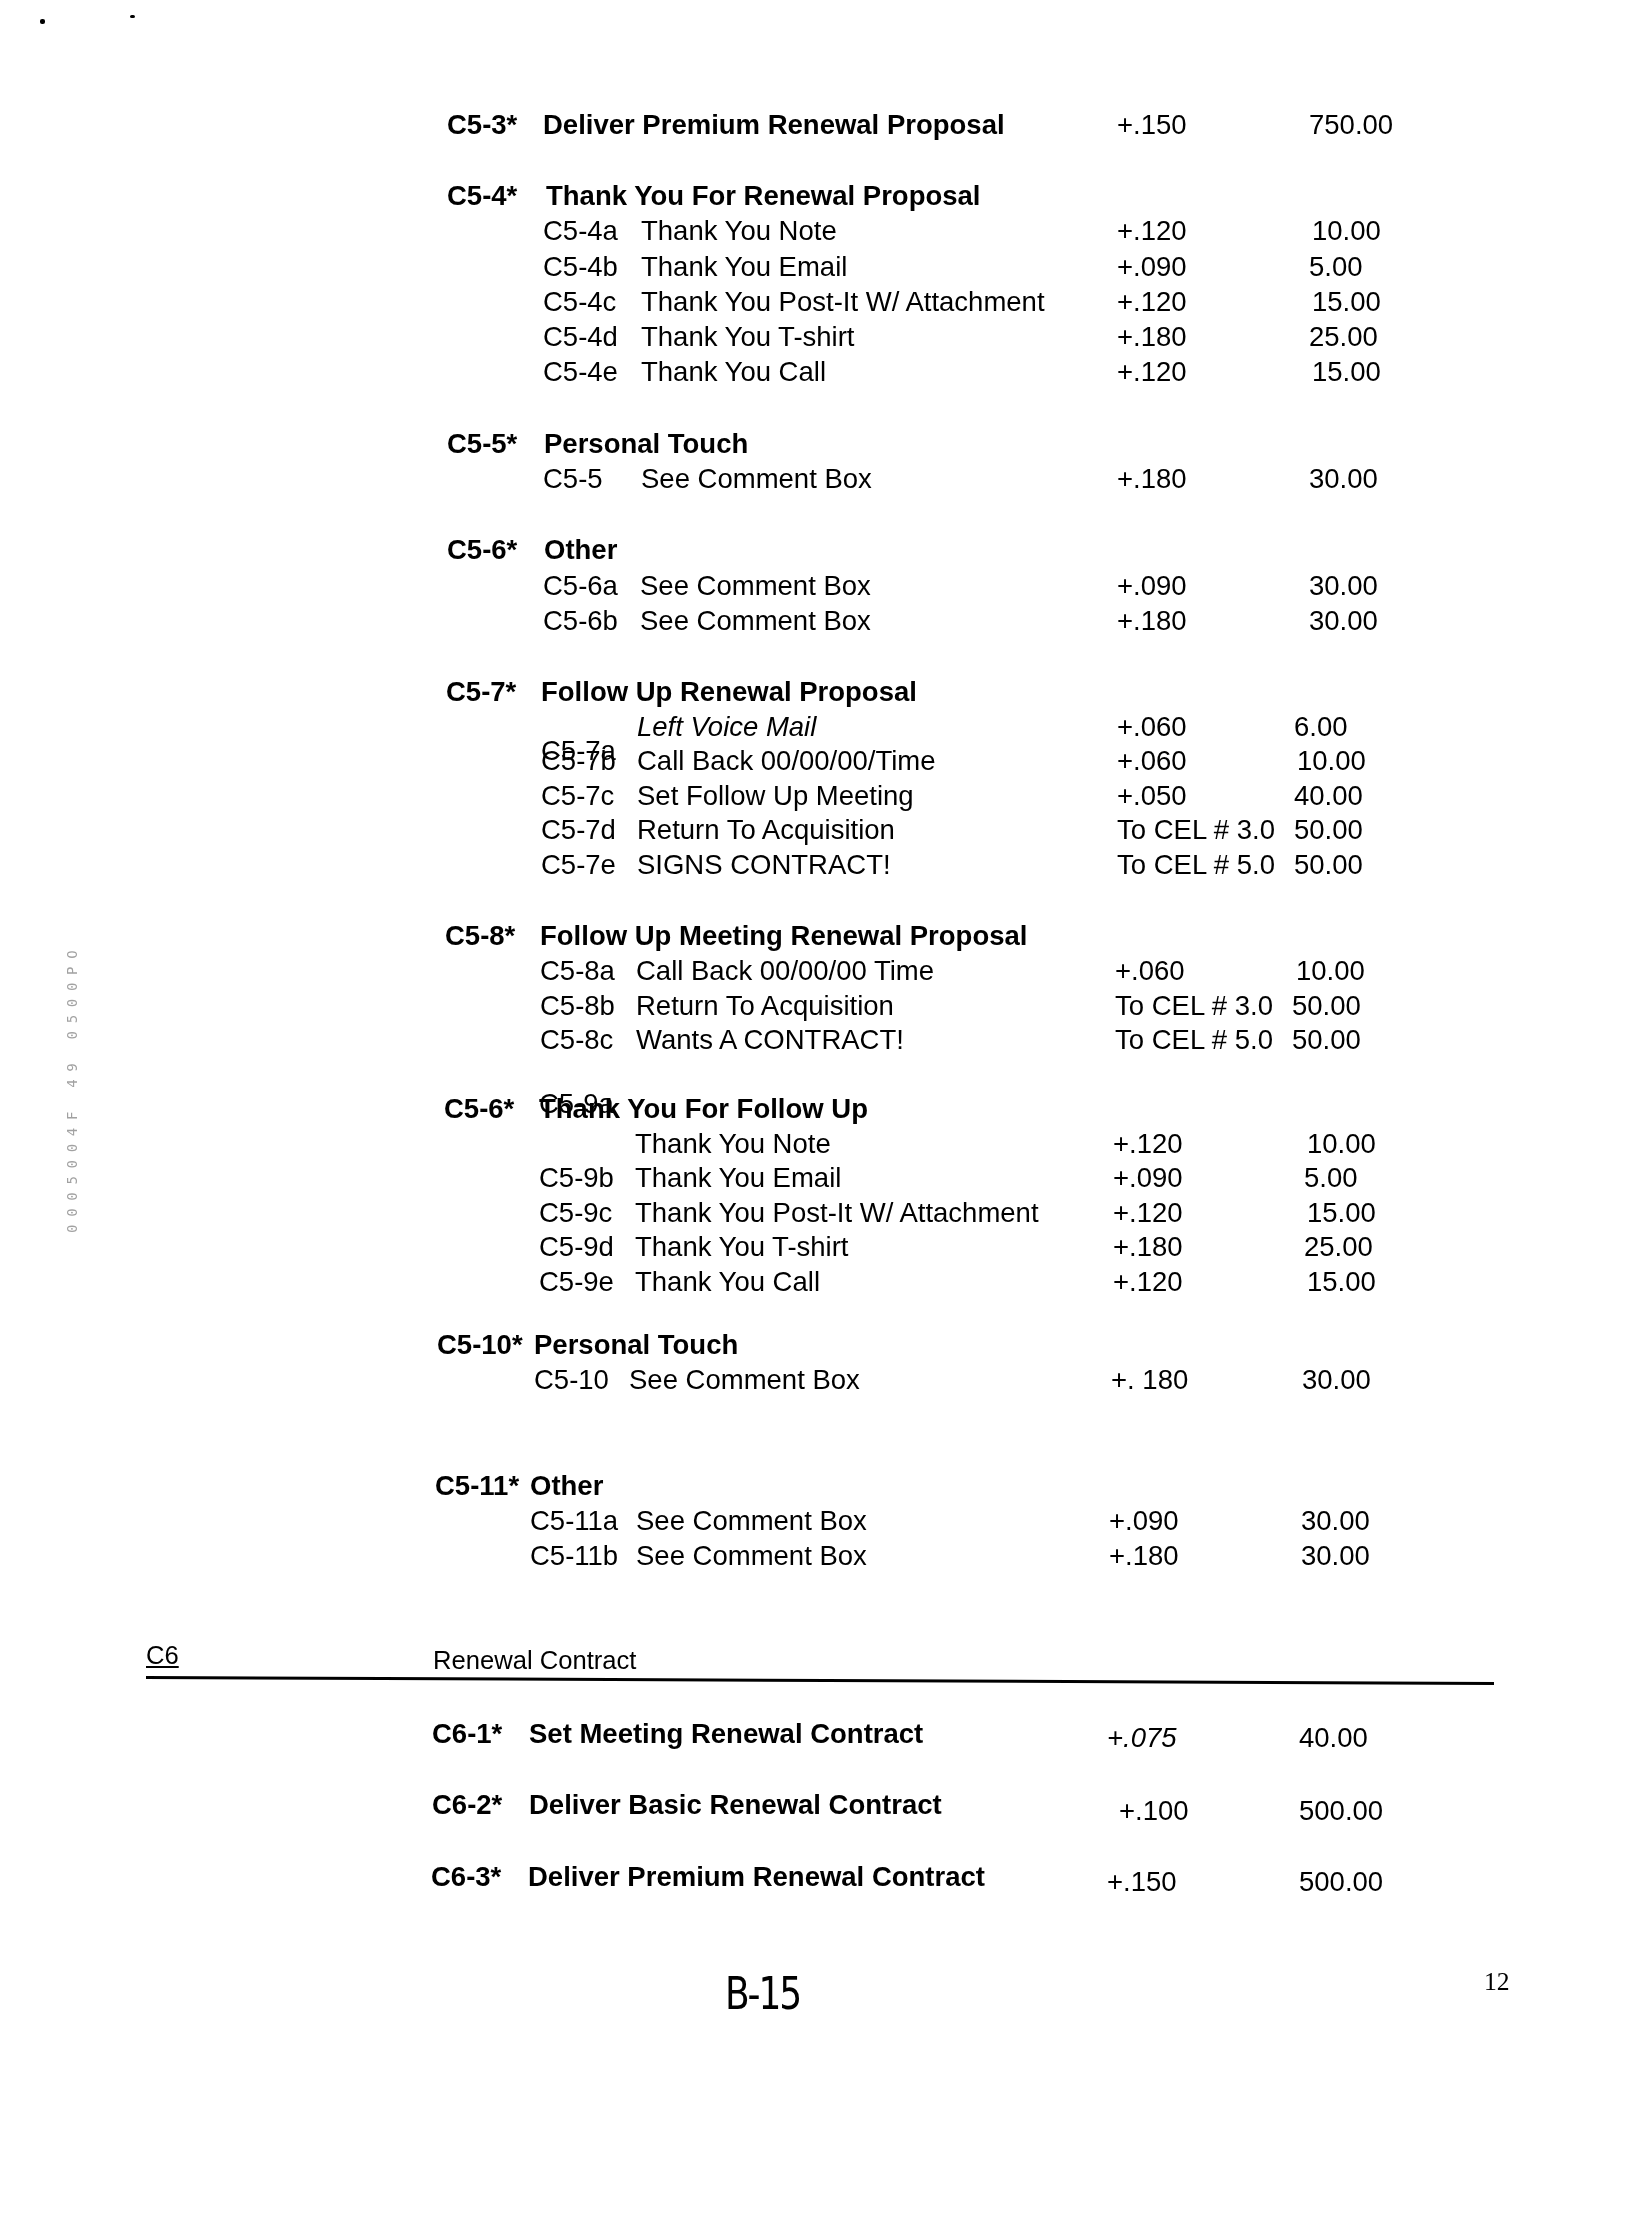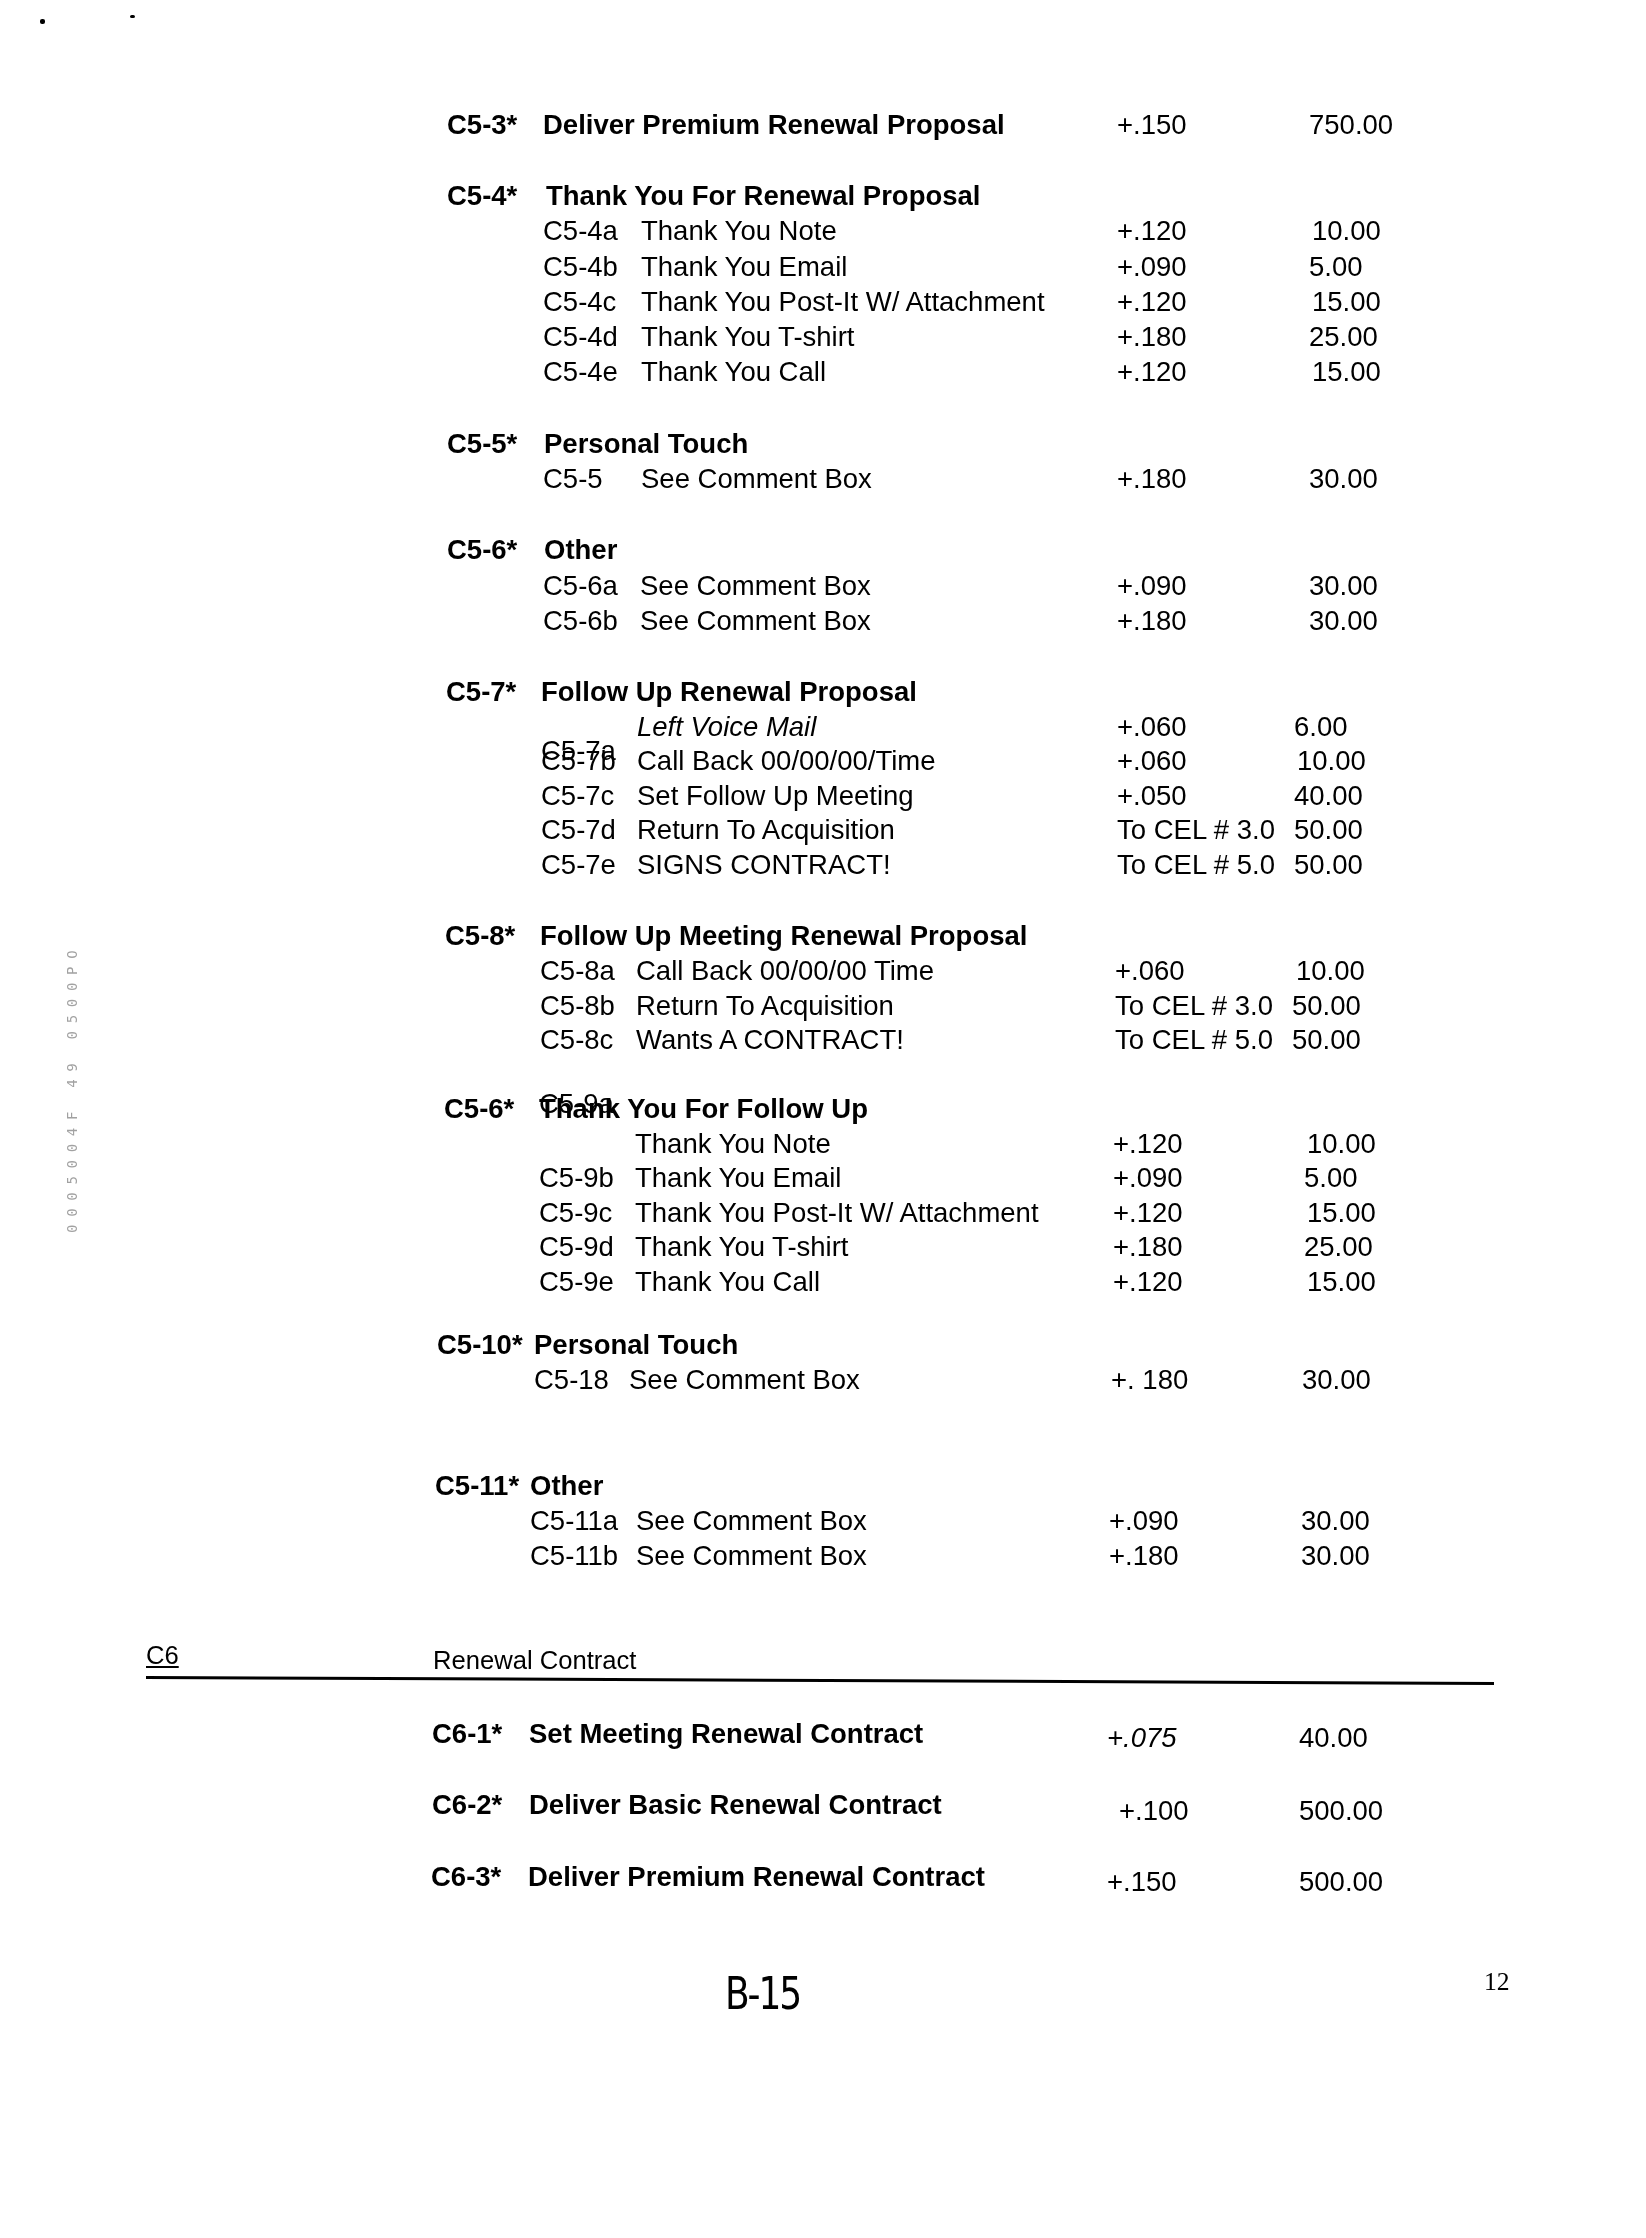--- a/index.html
+++ b/index.html
@@ -168,21 +168,21 @@
 
   <span class="sub-code" style="left:539px;top:1266px;">C5-9e</span>
   <span class="sub-label" style="left:635px;top:1266px;">Thank You Call</span>
   <span class="pts" style="left:1113px;top:1266px;">+.120</span>
   <span class="amt" style="left:1307px;top:1266px;">15.00</span>
 </div>
 
 <div>
   <span class="code-b" style="left:437px;top:1329px;">C5-10*</span>
   <span class="title-b" style="left:534px;top:1329px;">Personal Touch</span>
-  <span class="sub-code" style="left:534px;top:1364px;">C5-18</span>
+  <span class="sub-code" style="left:534px;top:1364px;">C5-10</span>
   <span class="sub-label" style="left:629px;top:1364px;">See Comment Box</span>
   <span class="pts" style="left:1111px;top:1364px;">+. 180</span>
   <span class="amt" style="left:1302px;top:1364px;">30.00</span>
 </div>
 
 <div>
   <span class="code-b" style="left:435px;top:1470px;">C5-11*</span>
   <span class="title-b" style="left:530px;top:1470px;">Other</span>
   <span class="sub-code" style="left:530px;top:1505px;">C5-11a</span>
   <span class="sub-label" style="left:636px;top:1505px;">See Comment Box</span>

